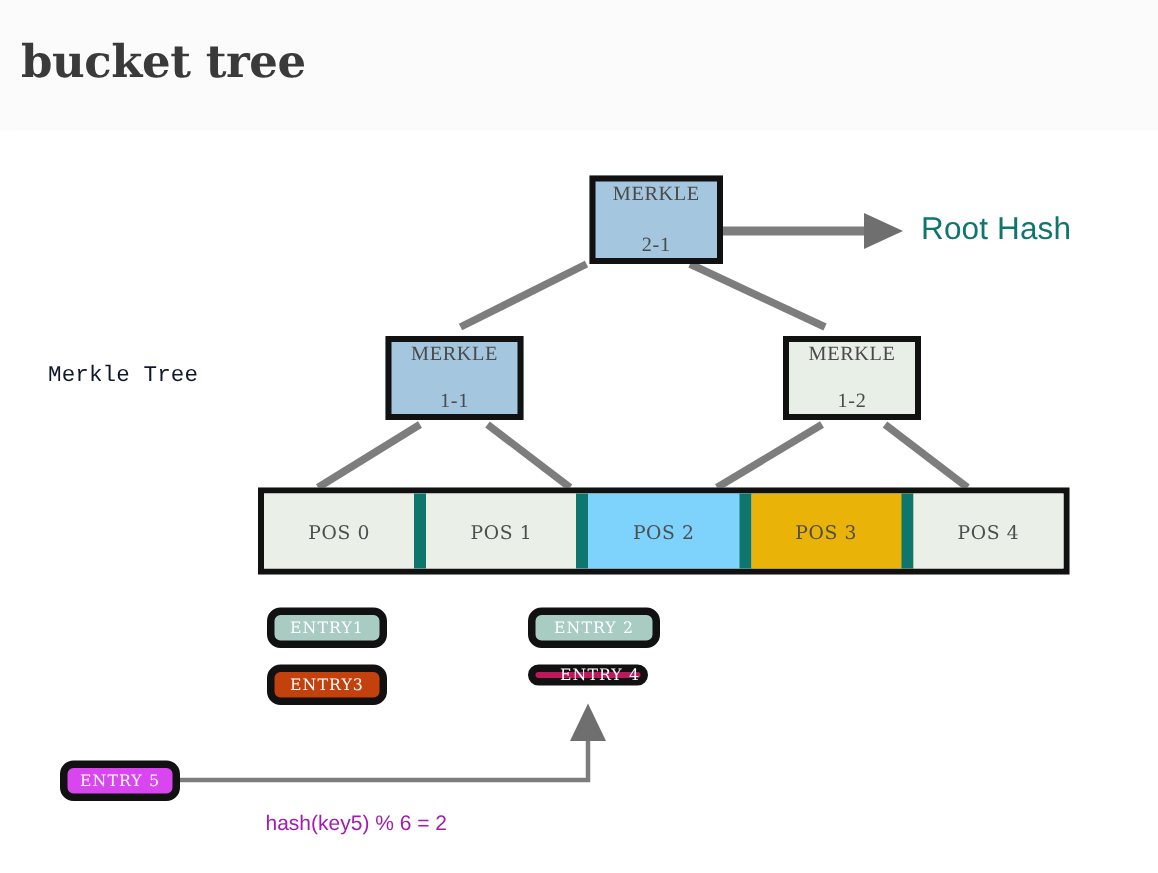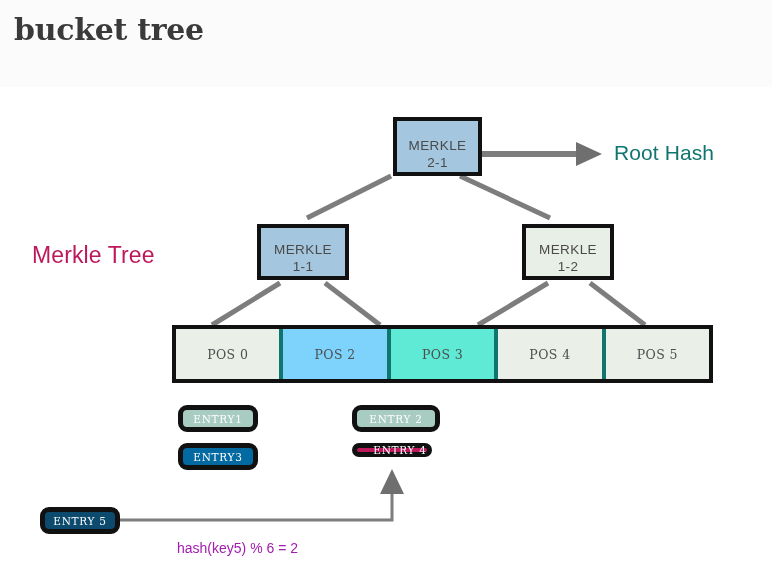--- a/index.html
+++ b/index.html
@@ -17,21 +17,21 @@
 
   
   #header-band {
     position: absolute;
     left: 0; top: 0;
     width: 772px; height: 87px;
     background: #fbfbfb;
   }
   #page-title {
     position: absolute;
-    left: 14px; top: 12px;
+    left: 14px; top: 24px;
     font-family: "DejaVu Serif", "Liberation Serif", serif;
     font-weight: 700;
     font-size: 30px;
     letter-spacing: -0.3px;
     color: #3a3a3a;
     white-space: nowrap;
   }
 
   
   #diagram-panel {
@@ -47,47 +47,47 @@
     left: 0; top: 0;
     width: 762px; height: 495px;
     pointer-events: none;
   }
 
   
   .node-box {
     position: absolute;
     box-sizing: border-box;
     border: 4px solid #111111;
-    font-family: Liberation Sans, sans-serif;
+    font-family: Liberation Serif, serif;
     font-size: 13.5px;
     color: #4a4a4a;
     line-height: 1.25;
     display: flex;
     flex-direction: column;
     align-items: center;
-    justify-content: flex-end;
+    justify-content: space-between;
     text-align: center;
     letter-spacing: 0.4px;
   }
   .node-box .ln2 { display: block; }
 
   
   #hash-table {
     position: absolute;
     left: 162px; top: 325px;
     width: 541px; height: 58px;
     box-sizing: border-box;
     border: 4px solid #111111;
     display: flex;
     background: #eaf0e8;
   }
   .hash-cell {
     flex: 1 1 0;
     box-sizing: border-box;
-    border-right: 4px solid #0f766e;
+    border-right: 8px solid #0f766e;
     display: flex;
     align-items: center;
     justify-content: center;
     font-family: "DejaVu Serif", "Liberation Serif", serif;
     font-size: 12.5px;
     color: #4e4e4e;
     letter-spacing: 0.4px;
   }
   .hash-cell:last-child { border-right: none; }
 
@@ -102,23 +102,23 @@
     justify-content: center;
     font-family: "DejaVu Serif", "Liberation Serif", serif;
     font-size: 10.5px;
     color: #ffffff;
     letter-spacing: 0.7px;
   }
 
   
   .side-label {
     position: absolute;
-    font-family: Liberation Sans, sans-serif;
-    font-size: 23px;
-    color: #be185d;
+    font-family: Liberation Mono, monospace;
+    font-size: 15px;
+    color: #0f172a;
     white-space: nowrap;
     letter-spacing: 0.1px;
   }
   #root-hash-label {
     position: absolute;
     font-family: "Liberation Sans", sans-serif;
     font-size: 21px;
     color: #0f766e;
     white-space: nowrap;
     letter-spacing: 0.1px;
@@ -173,47 +173,47 @@
 
   <div class="node-box" id="merkle-1-2" style="left:512px; top:137px; width:92px; height:56px; background:#e8efe6;">
     <span>MERKLE</span>
     <span class="ln2">1-2</span>
   </div>
 
   <div id="hash-table" style="top:238px;">
     <div class="hash-cell" style="background:#eaf0e8;">
       <span>POS 0</span>
     </div>
+    <div class="hash-cell" style="background:#eaf0e8;">
+      <span>POS 1</span>
+    </div>
     <div class="hash-cell" style="background:#7dd3fc;">
       <span>POS 2</span>
     </div>
-    <div class="hash-cell" style="background:#5eead4;">
+    <div class="hash-cell" style="background:#eab308;">
       <span>POS 3</span>
     </div>
     <div class="hash-cell" style="background:#eaf0e8;">
       <span>POS 4</span>
     </div>
-    <div class="hash-cell" style="background:#eaf0e8;">
-      <span>POS 5</span>
-    </div>
   </div>
 
   <div class="entry-box" style="left:168px; top:318px; width:80px; height:27px; background:#a8ccc2;">
     <span>ENTRY1</span>
   </div>
-  <div class="entry-box" style="left:168px; top:356px; width:80px; height:27px; background:#0369a1;">
+  <div class="entry-box" style="left:168px; top:356px; width:80px; height:27px; background:#c2410c;">
     <span>ENTRY3</span>
   </div>
   <div class="entry-box" style="left:342px; top:318px; width:88px; height:27px; background:#a8ccc2;">
     <span>ENTRY 2</span>
   </div>
   <div class="entry-box" style="left:342px; top:356px; width:80px; height:14px; background:#be185d;padding-left:16px;">
     <span>ENTRY 4</span>
   </div>
-  <div class="entry-box" style="left:30px; top:420px; width:80px; height:27px; background:#0c4a6e;">
+  <div class="entry-box" style="left:30px; top:420px; width:80px; height:27px; background:#d946ef;">
     <span>ENTRY 5</span>
   </div>
 
   <div class="side-label" style="left:22px; top:155px;">Merkle Tree</div>
   <div id="root-hash-label" style="left:604px; top:54px;">Root Hash</div>
   <div id="hash-formula" style="left:167px; top:453px;">hash(key5) % 6 = 2</div>
 
 </div>
 
 </body></html>

